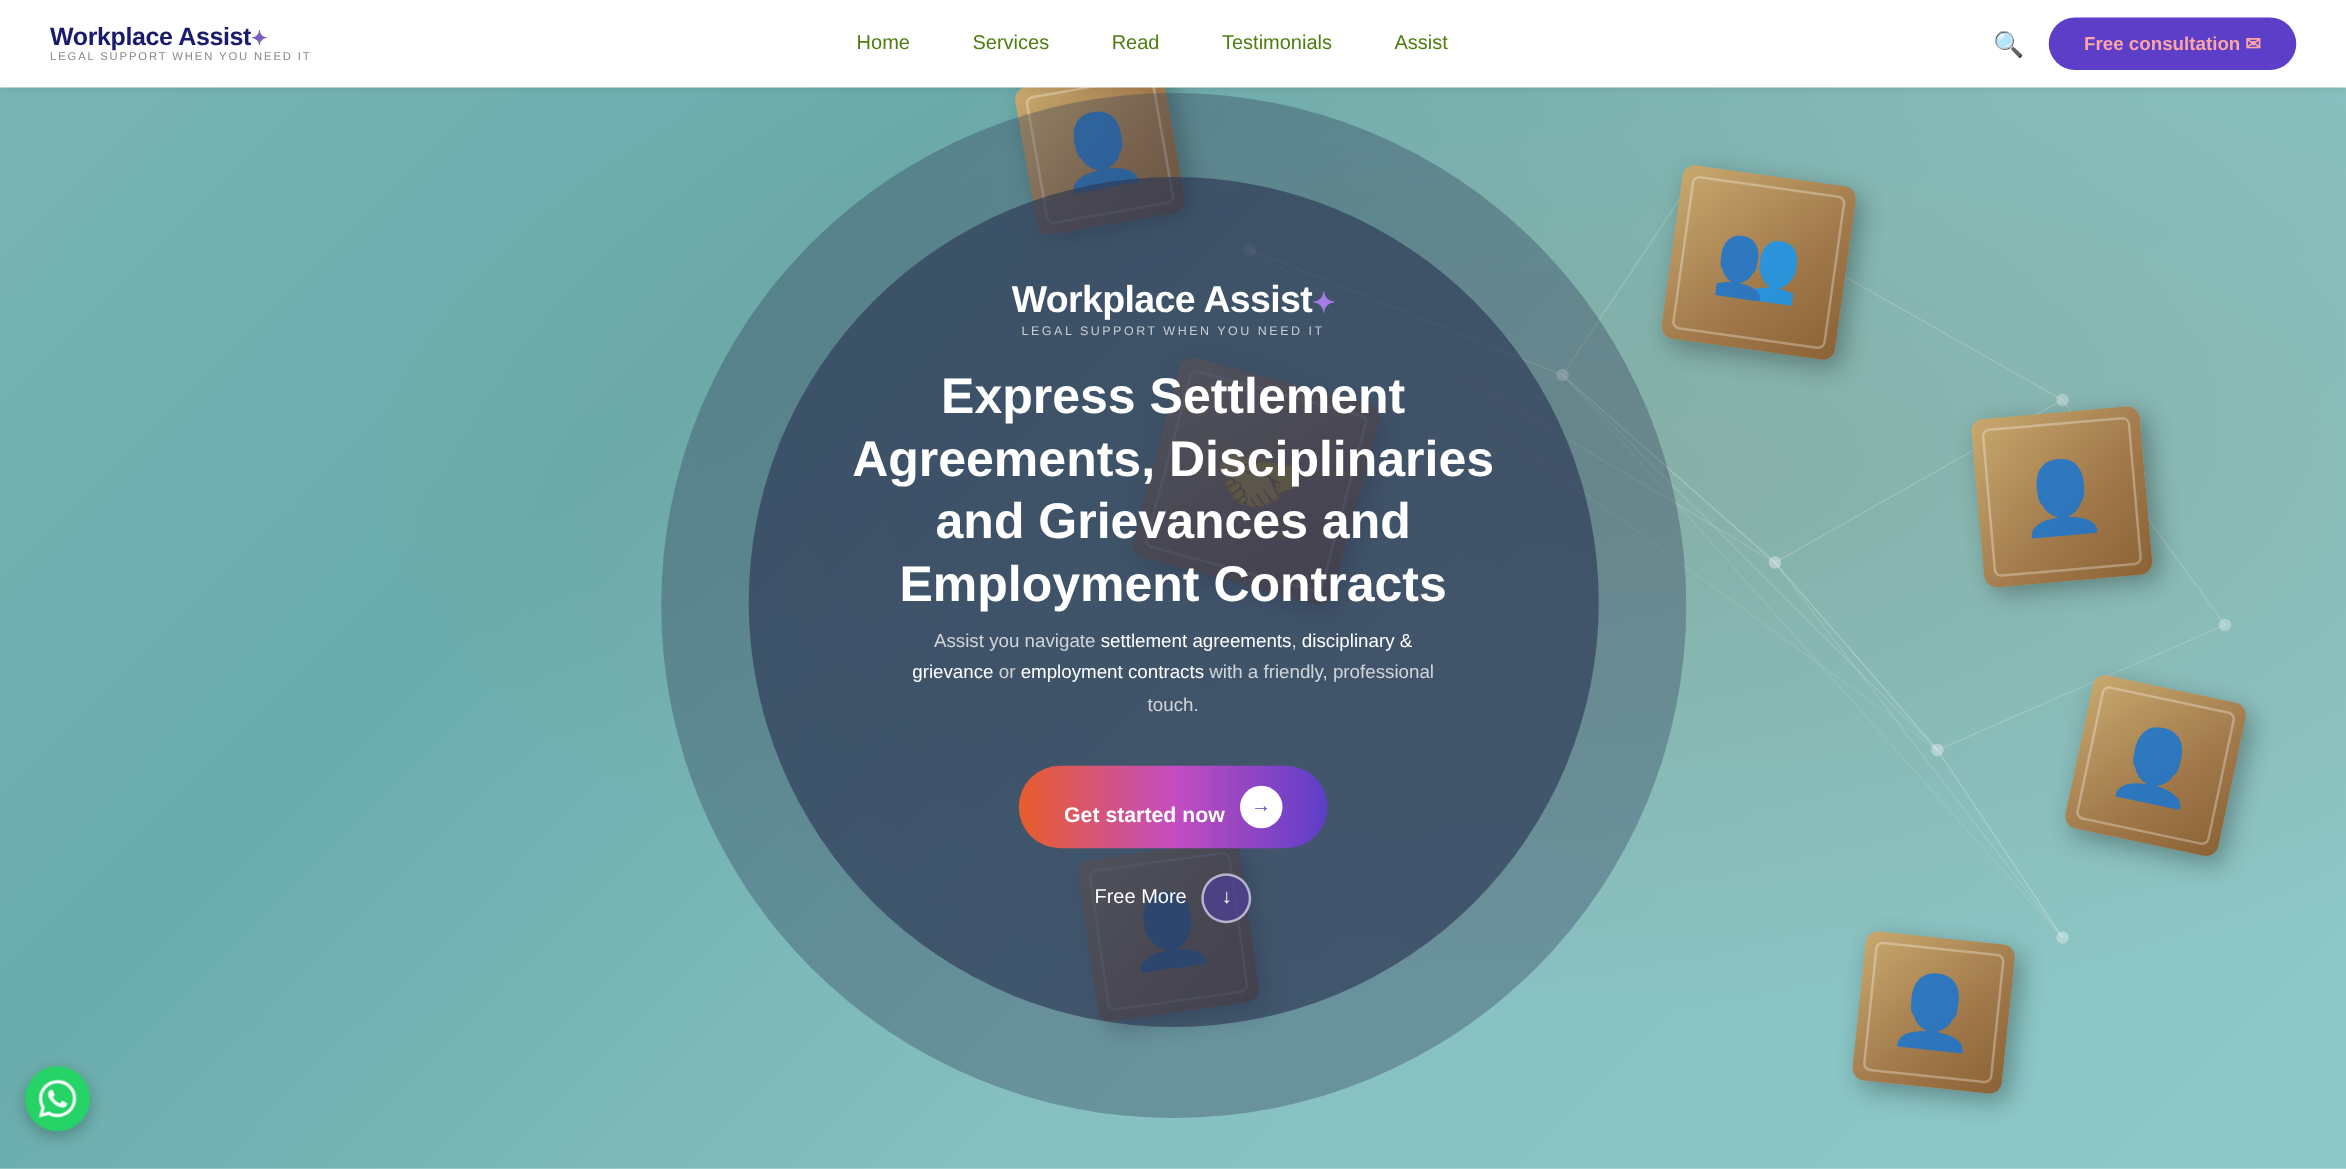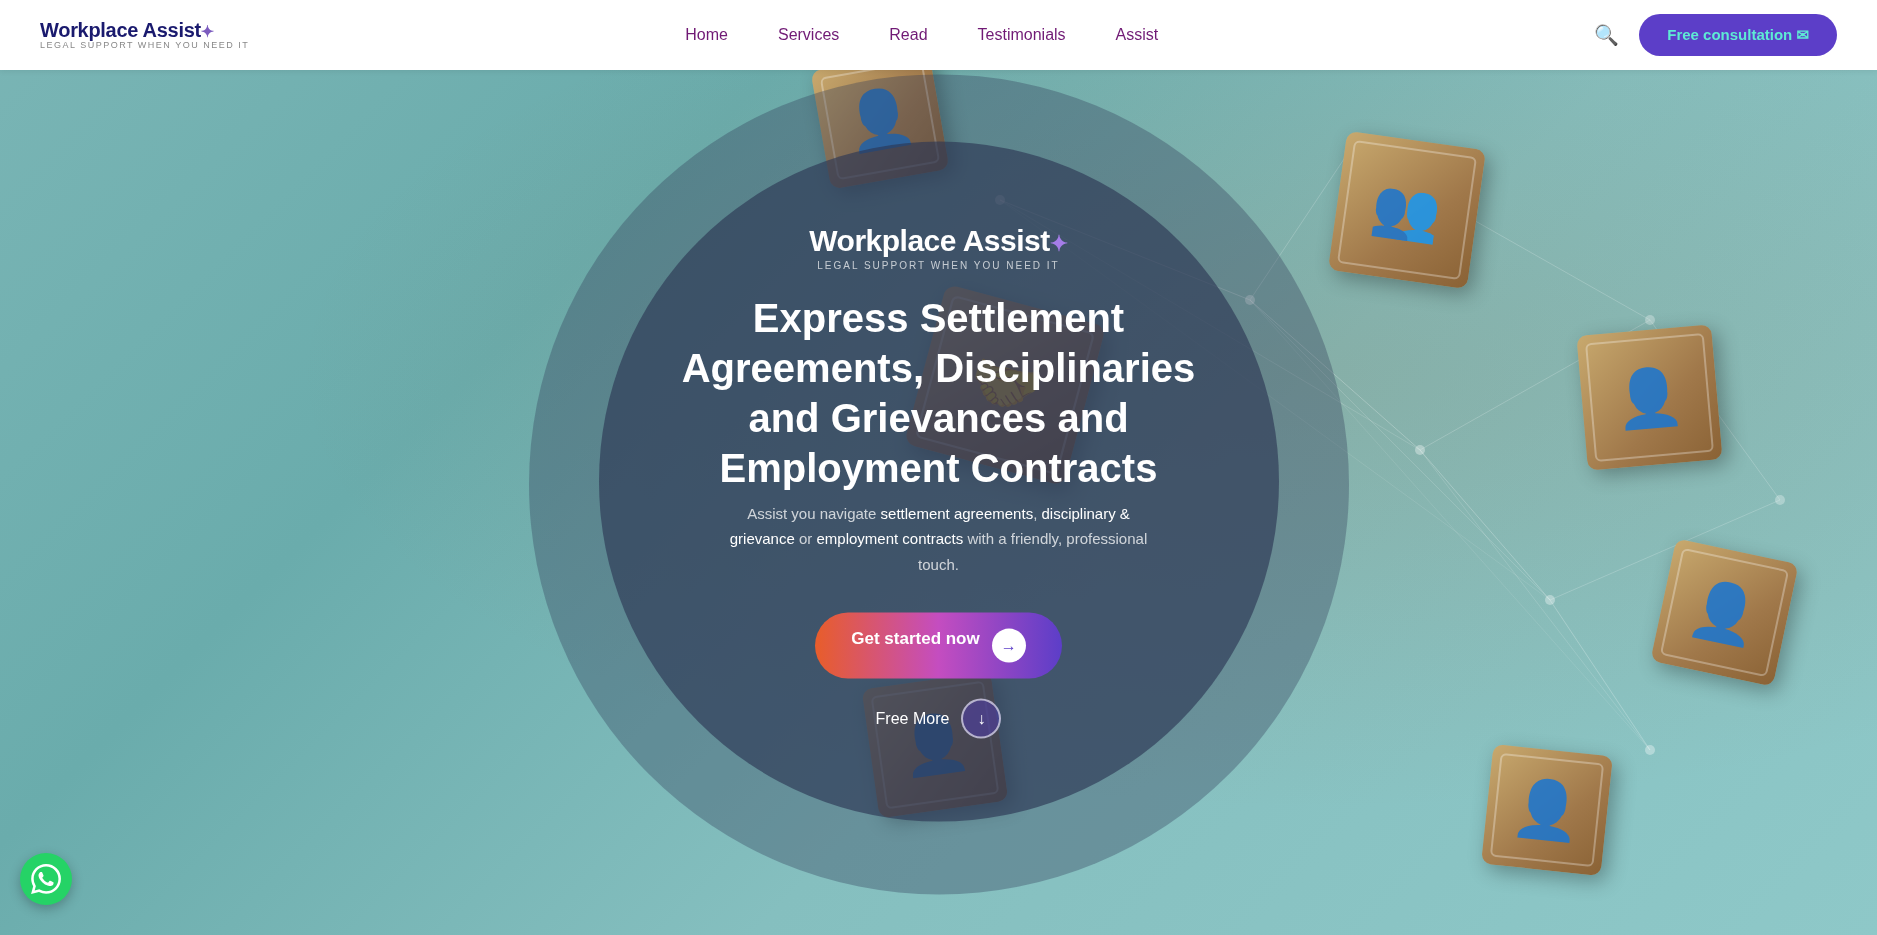--- a/index.html
+++ b/index.html
@@ -54,21 +54,21 @@
 
     .navbar-nav {
       display: flex;
       align-items: center;
       gap: 50px;
       list-style: none;
     }
 
     .navbar-nav a {
       text-decoration: none;
-      color: #701a75;
+      color: #4d7c0f;
       font-size: 16px;
       font-weight: 500;
       transition: color 0.2s;
     }
 
     .navbar-right {
       display: flex;
       align-items: center;
       gap: 20px;
     }
@@ -76,21 +76,21 @@
     .search-icon-btn {
       background: none;
       border: none;
       cursor: pointer;
       font-size: 20px;
       color: #555;
     }
 
     .btn-consultation {
       background: #5c3ec8;
-      color: #5eead4;
+      color: #fca5a5;
       border: none;
       border-radius: 30px;
       padding: 12px 28px;
       font-size: 15px;
       font-weight: 600;
       cursor: pointer;
       display: flex;
       align-items: center;
       gap: 8px;
       white-space: nowrap;
@@ -236,21 +236,21 @@
     .btn-get-started {
       background: linear-gradient(90deg, #e85d2a 0%, #c44dc0 50%, #5c3ec8 100%);
       color: #fff;
       border: none;
       border-radius: 50px;
       padding: 16px 36px;
       font-size: 17px;
       font-weight: 600;
       cursor: pointer;
       display: flex;
-      align-items: flex-start;
+      align-items: flex-end;
       gap: 12px;
       margin-bottom: 20px;
     }
 
     .btn-get-started .arrow-circle {
       width: 34px;
       height: 34px;
       background: #fff;
       border-radius: 50%;
       display: flex;

